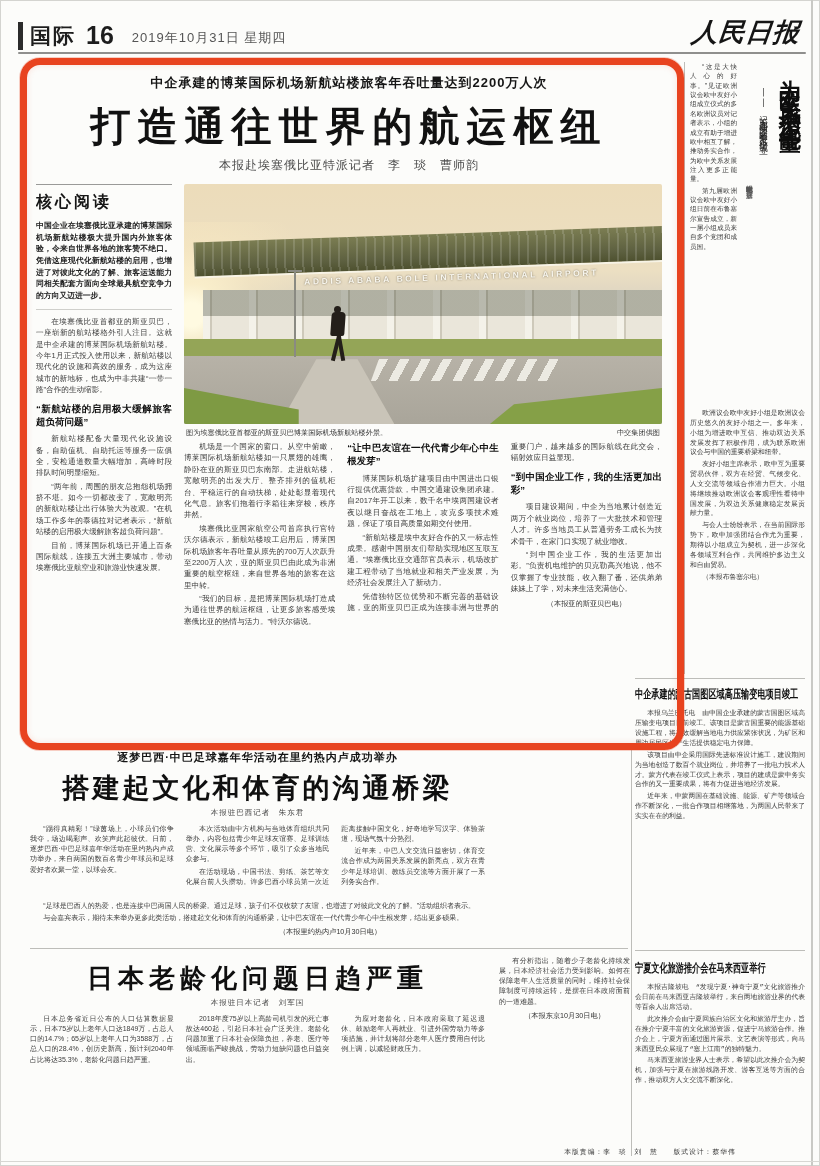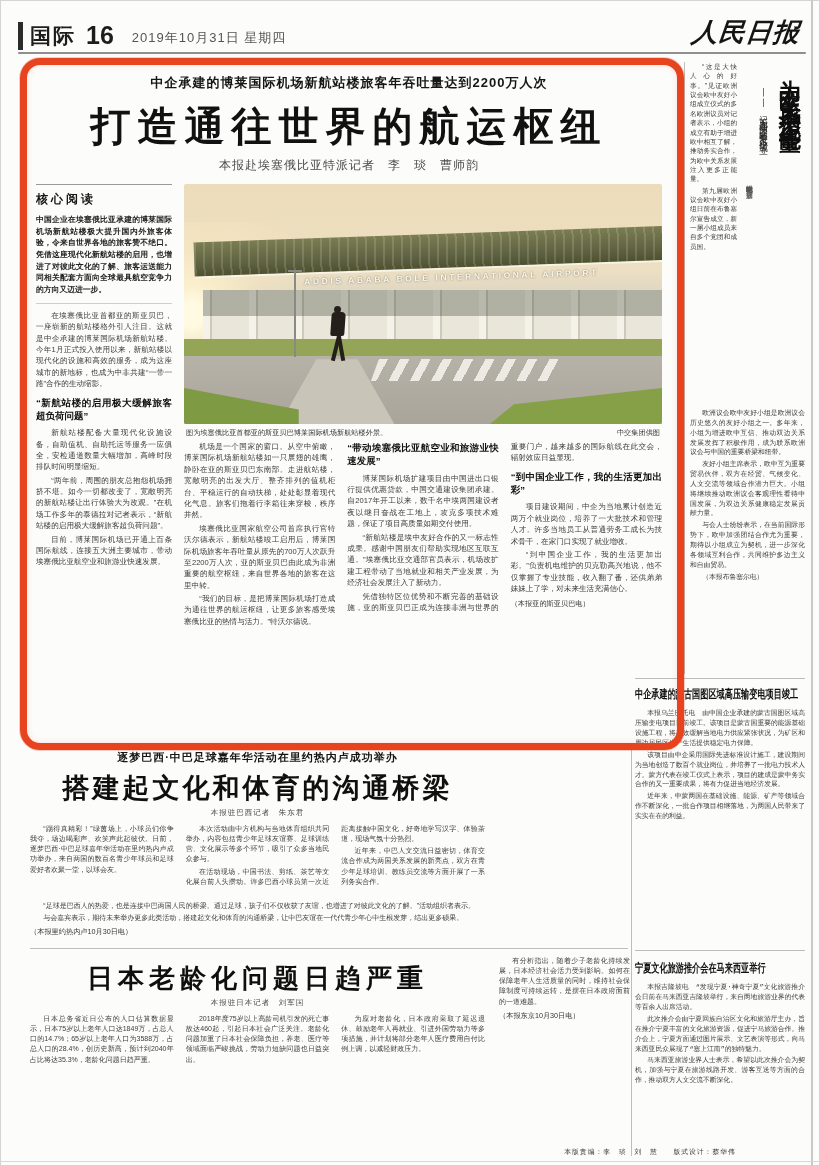--- a/index.html
+++ b/index.html
@@ -26,28 +26,28 @@
 
   
   .main-art{position:absolute;left:36px;top:74px;width:626px;height:656px;}
   .art-head{text-align:center;}
   .kicker{font-size:13px;font-weight:bold;letter-spacing:1px;color:#161616;}
   .headline-xl{font-size:40px;font-weight:900;letter-spacing:7px;color:#111;margin:7px 0 3px;}
   .byline{font-size:12px;color:#4a4a4a;letter-spacing:1px;}
   .main-flex{display:flex;gap:12px;margin-top:10px;height:566px;}
   .col-core{width:136px;flex:none;overflow:hidden;}
   .core{border-top:1.5px solid #9a9a98;border-bottom:1px solid #cfcfcb;padding:4px 0 7px;margin-bottom:6px;}
-  .core-title{font-size:12px;font-weight:900;letter-spacing:3px;margin:1px 0 6px;color:#161616;}
+  .core-title{font-size:16px;font-weight:900;letter-spacing:3px;margin:1px 0 6px;color:#161616;}
   .core-text{font-size:7.8px;line-height:1.5;font-weight:bold;color:#222;text-align:justify;}
   .small-body{font-size:7.6px;line-height:1.5;text-align:justify;color:#3c3c3c;}
   .small-body p, p.para{margin:0 0 2px;text-indent:2em;}
   .subhead{font-weight:900;font-size:9.5px;line-height:1.4;margin:6px 0 5px;color:#0f0f0f;text-indent:0;}
   .main-right{flex:1;display:flex;flex-direction:column;min-width:0;}
   .main-body{flex:1;column-count:3;column-gap:12px;overflow:hidden;}
-  .credit{text-align:left;font-size:7.2px;color:#333;margin-top:4px;text-indent:0;}
+  .credit{text-align:center;font-size:7.2px;color:#333;margin-top:4px;text-indent:0;}
 
   
   .photo{position:relative;height:240px;overflow:hidden;border-radius:2px;flex:none;
          background:linear-gradient(180deg,#ecdcba 0%,#ecdfc2 36%,#dcd4c2 48%,#c6c0b2 58%);}
   .ph-sun{position:absolute;left:-10%;top:16%;width:58%;height:74%;
           background:radial-gradient(circle at 20% 52%,rgba(255,250,225,1) 0 5%,rgba(255,243,205,.8) 13%,rgba(255,238,195,.4) 28%,transparent 55%);}
   .ph-canopy{position:absolute;left:2%;right:-3%;top:21%;height:14%;transform:rotate(-2deg);
              background:linear-gradient(180deg,#7b7d52 0%,#5d6040 70%,#4e512f 100%);
              box-shadow:0 2px 0 rgba(250,248,238,.8);}
   .ph-canopy:after{content:"";position:absolute;inset:0;
@@ -181,21 +181,21 @@
         <div class="caption-row">
           <span>图为埃塞俄比亚首都亚的斯亚贝巴博莱国际机场新航站楼外景。</span>
           <span>中交集团供图</span>
         </div>
         <div class="main-body small-body">
           <div>
               <p class="para">机场是一个国家的窗口。从空中俯瞰，博莱国际机场新航站楼如一只展翅的雄鹰，静卧在亚的斯亚贝巴东南部。走进航站楼，宽敞明亮的出发大厅、整齐排列的值机柜台、平稳运行的自动扶梯，处处彰显着现代化气息。旅客们拖着行李箱往来穿梭，秩序井然。</p>
               <p class="para">埃塞俄比亚国家航空公司首席执行官特沃尔德表示，新航站楼竣工启用后，博莱国际机场旅客年吞吐量从原先的700万人次跃升至2200万人次，亚的斯亚贝巴由此成为非洲重要的航空枢纽，来自世界各地的旅客在这里中转。</p>
               <p class="para">“我们的目标，是把博莱国际机场打造成为通往世界的航运枢纽，让更多旅客感受埃塞俄比亚的热情与活力。”特沃尔德说。</p>
             </div>
-          <div class="subhead">“带动埃塞俄比亚航空业和旅游业快速发展”</div>
+          <div class="subhead">“让中巴友谊在一代代青少年心中生根发芽”</div>
           <div>
               <p class="para">博莱国际机场扩建项目由中国进出口银行提供优惠贷款，中国交通建设集团承建。自2017年开工以来，数千名中埃两国建设者夜以继日奋战在工地上，攻克多项技术难题，保证了项目高质量如期交付使用。</p>
               <p class="para">“新航站楼是埃中友好合作的又一标志性成果。感谢中国朋友们帮助实现地区互联互通。”埃塞俄比亚交通部官员表示，机场改扩建工程带动了当地就业和相关产业发展，为经济社会发展注入了新动力。</p>
               <p class="para">凭借独特区位优势和不断完善的基础设施，亚的斯亚贝巴正成为连接非洲与世界的重要门户，越来越多的国际航线在此交会，辐射效应日益显现。</p>
             </div>
           <div class="subhead">“到中国企业工作，我的生活更加出彩”</div>
           <div>
               <p class="para">项目建设期间，中企为当地累计创造近两万个就业岗位，培养了一大批技术和管理人才。许多当地员工从普通劳务工成长为技术骨干，在家门口实现了就业增收。</p>
               <p class="para">“到中国企业工作，我的生活更加出彩。”负责机电维护的贝克勒高兴地说，他不仅掌握了专业技能，收入翻了番，还供弟弟妹妹上了学，对未来生活充满信心。</p>
             </div>

